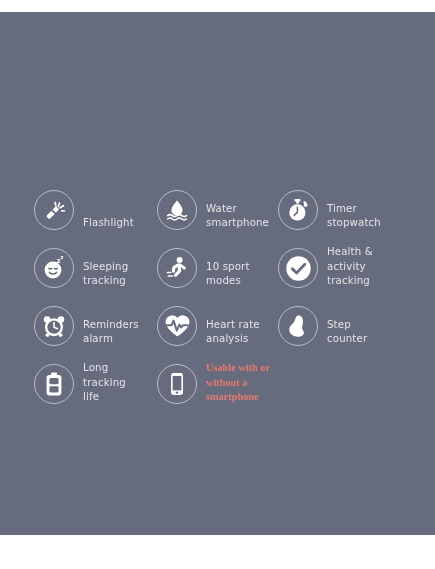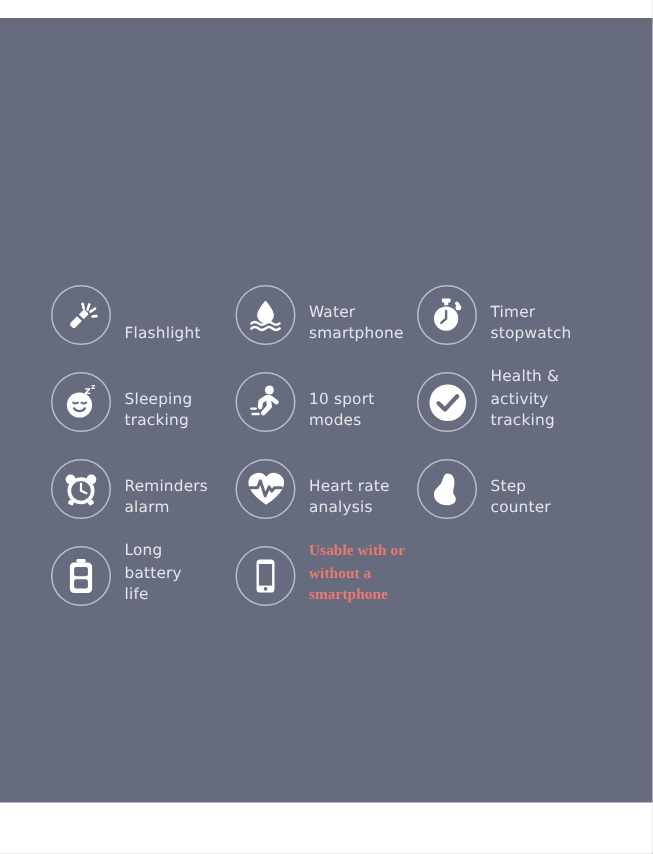--- a/index.html
+++ b/index.html
@@ -218,21 +218,21 @@
           <svg width="26" height="26" viewBox="0 0 26 26">
             <g fill="#FFFFFF">
               <rect x="10.0" y="1.6" width="6.0" height="2.6" rx="0.9"></rect>
               <rect x="5.6" y="4.0" width="14.8" height="20.4" rx="2.8"></rect>
             </g>
             <rect x="8.4" y="7.0" width="9.2" height="6.2" rx="1.4" fill="#666C7E"></rect>
             <rect x="8.4" y="15.2" width="9.2" height="6.2" rx="1.4" fill="#666C7E"></rect>
           </svg>
         </span>
         <span class="label">Long
-battery
+tracking
 life</span>
       </div>
 
       <div class="feature">
         <span class="badge">
           <svg width="26" height="26" viewBox="0 0 26 26">
             <rect x="7.0" y="2.0" width="12.0" height="22.0" rx="2.4" fill="#FFFFFF"></rect>
             <rect x="8.6" y="5.0" width="8.8" height="14.4" fill="#666C7E"></rect>
             <circle cx="13.0" cy="21.6" r="1.2" fill="#666C7E"></circle>
           </svg>

